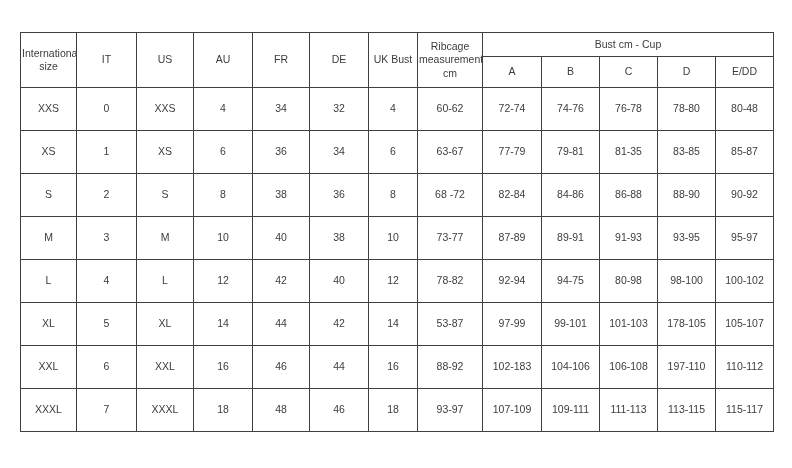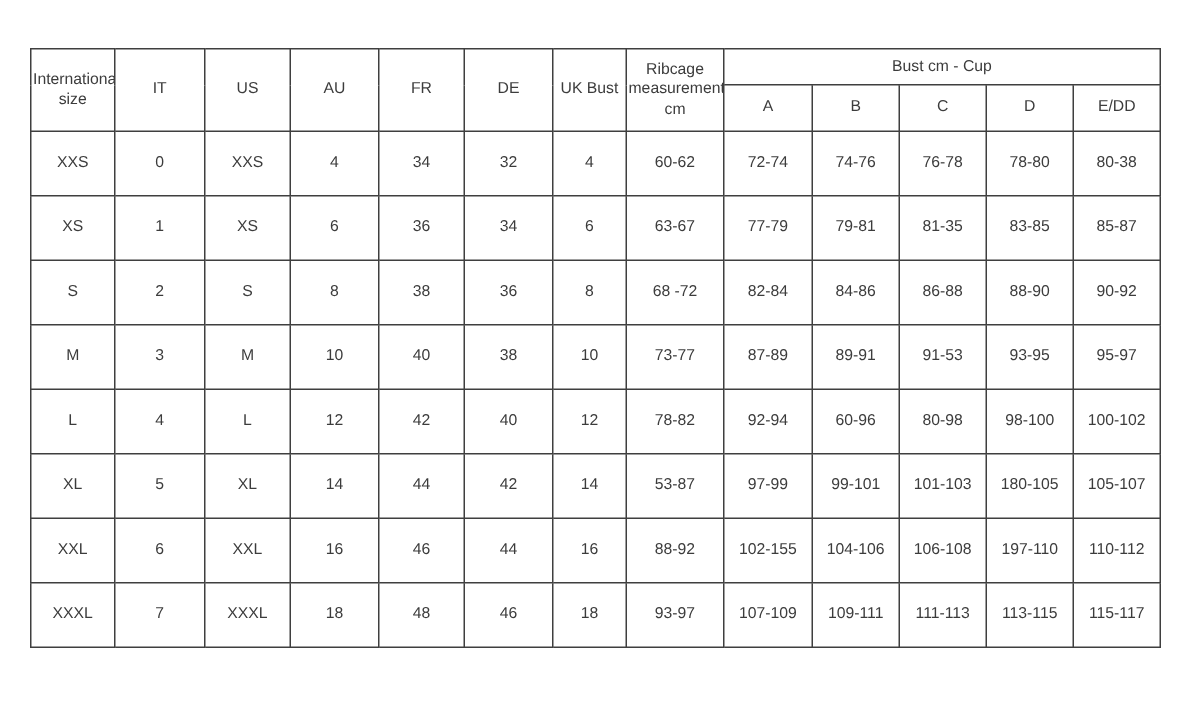--- a/index.html
+++ b/index.html
@@ -92,21 +92,21 @@
           <td>XXS</td>
           <td>4</td>
           <td>34</td>
           <td>32</td>
           <td>4</td>
           <td>60-62</td>
           <td>72-74</td>
           <td>74-76</td>
           <td>76-78</td>
           <td>78-80</td>
-          <td>80-38</td>
+          <td>80-48</td>
         </tr>
         <tr>
           <td>XS</td>
           <td>1</td>
           <td>XS</td>
           <td>6</td>
           <td>36</td>
           <td>34</td>
           <td>6</td>
           <td>63-67</td>
@@ -135,64 +135,64 @@
           <td>M</td>
           <td>3</td>
           <td>M</td>
           <td>10</td>
           <td>40</td>
           <td>38</td>
           <td>10</td>
           <td>73-77</td>
           <td>87-89</td>
           <td>89-91</td>
-          <td>91-53</td>
+          <td>91-93</td>
           <td>93-95</td>
           <td>95-97</td>
         </tr>
         <tr>
           <td>L</td>
           <td>4</td>
           <td>L</td>
           <td>12</td>
           <td>42</td>
           <td>40</td>
           <td>12</td>
           <td>78-82</td>
           <td>92-94</td>
-          <td>60-96</td>
+          <td>94-75</td>
           <td>80-98</td>
           <td>98-100</td>
           <td>100-102</td>
         </tr>
         <tr>
           <td>XL</td>
           <td>5</td>
           <td>XL</td>
           <td>14</td>
           <td>44</td>
           <td>42</td>
           <td>14</td>
           <td>53-87</td>
           <td>97-99</td>
           <td>99-101</td>
           <td>101-103</td>
-          <td>180-105</td>
+          <td>178-105</td>
           <td>105-107</td>
         </tr>
         <tr>
           <td>XXL</td>
           <td>6</td>
           <td>XXL</td>
           <td>16</td>
           <td>46</td>
           <td>44</td>
           <td>16</td>
           <td>88-92</td>
-          <td>102-155</td>
+          <td>102-183</td>
           <td>104-106</td>
           <td>106-108</td>
           <td>197-110</td>
           <td>110-112</td>
         </tr>
         <tr>
           <td>XXXL</td>
           <td>7</td>
           <td>XXXL</td>
           <td>18</td>

